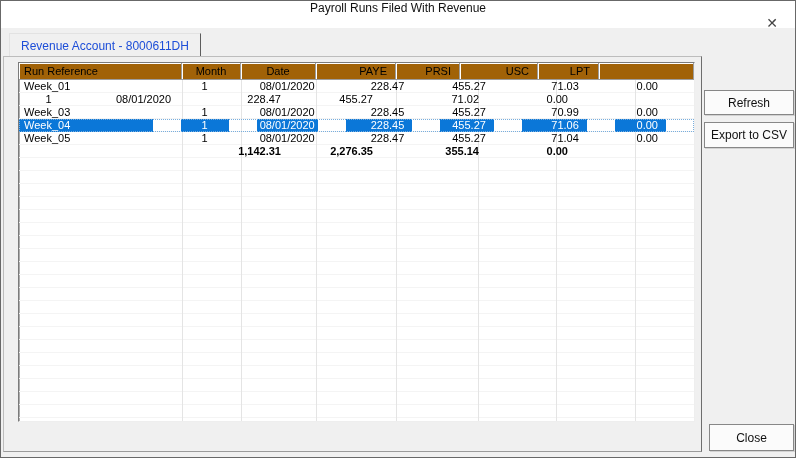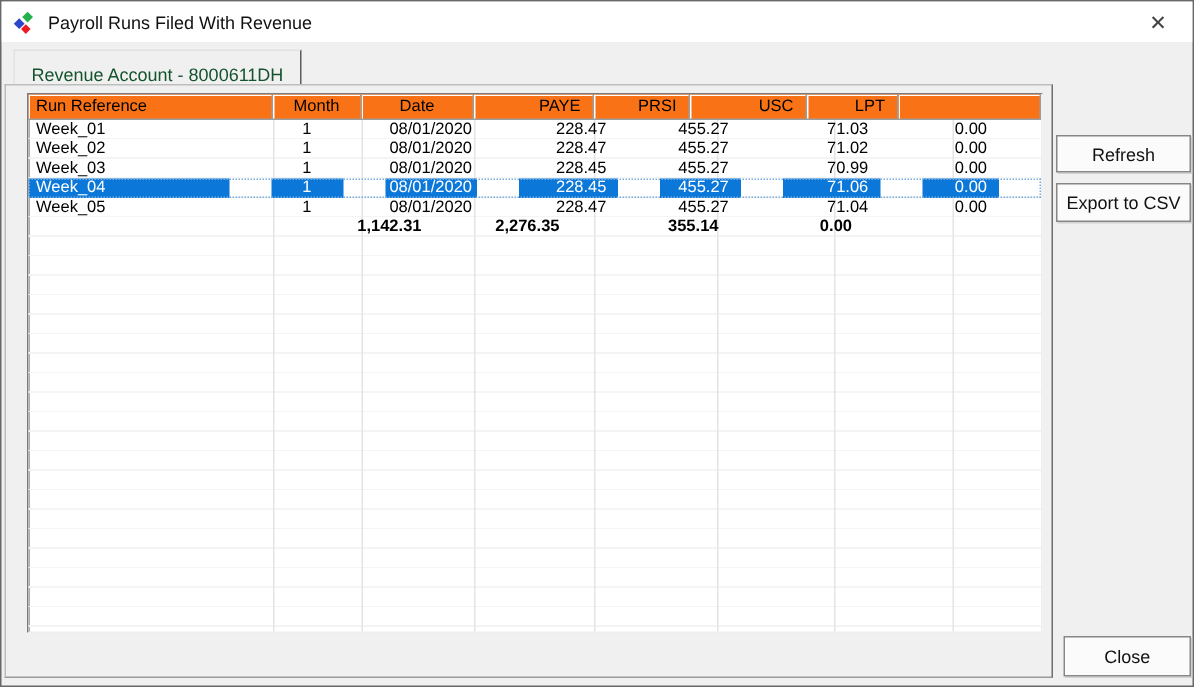--- a/index.html
+++ b/index.html
@@ -4,45 +4,45 @@
 <style>
   * { margin:0; padding:0; box-sizing:border-box; }
   html,body { width:796px; height:458px; }
   body { font-family:"Liberation Sans", sans-serif; background:#f0f0f0; }
 
   .dialog { position:relative; width:796px; height:458px; background:#f0f0f0;
             border:1px solid #686868; overflow:hidden; }
 
   
   .titlebar { position:absolute; top:0; left:0; right:0; height:27px; background:#ffffff;
-              display:flex; align-items:center; }
+              display:flex; align-items:center;flex-direction:column; }
   .app-icon { width:16px; height:16px; margin:0 8px 0 7px; }
   .title-text { font-size:12px; color:#111; }
   .close-btn { margin-left:auto; width:46px; height:27px; display:flex; align-items:center;
                justify-content:center; font-size:14px; color:#444; cursor:default; }
 
   
   .tab { position:absolute; top:32px; left:8px; height:24px; padding:0 11px;
-         background:#f0f0f0; display:flex; align-items:flex-end; font-size:12px; color:#14532d;
+         background:#f0f0f0; display:flex; align-items:center; font-size:12px; color:#1d4ed8;
          border-top:1px solid #e2e2e2; border-left:1px solid #e2e2e2;
          border-right:1px solid #5d5d5d; }
 
   
   .tabpage { position:absolute; top:55px; left:2px; width:699px; height:396px;
              background:#f0f0f0; border:1px solid #bdbdbd;
              border-right:1px solid #6e6e6e; border-bottom:1px solid #9a9a9a; }
 
   
   .table { position:absolute; top:61px; left:17px; width:677px; height:360px;
            background:#ffffff; border:1px solid;
            border-color:#7b7b7b #eeeeee #eeeeee #7b7b7b;
            box-shadow: inset 1px 1px 0 rgba(70,70,70,.45);
            display:flex; flex-direction:column; font-size:11px; color:#000; }
   .thead { display:flex; height:17px; flex:0 0 17px; }
-  .hcell { background:#f97316; border-right:1px solid #9d9d9d; border-bottom:1px solid #9d9d9d;
+  .hcell { background:#a16207; border-right:1px solid #9d9d9d; border-bottom:1px solid #9d9d9d;
            box-shadow: inset 1px 1px 0 #ffffff; line-height:16px; white-space:nowrap;
            overflow:hidden; }
   .tbody { position:relative; flex:1; overflow:hidden;
            background-image:
              linear-gradient(#e4e4e4,#e4e4e4),
              linear-gradient(#e4e4e4,#e4e4e4),
              linear-gradient(#e4e4e4,#e4e4e4),
              linear-gradient(#e4e4e4,#e4e4e4),
              linear-gradient(#e4e4e4,#e4e4e4),
              linear-gradient(#e4e4e4,#e4e4e4),
@@ -115,21 +115,20 @@
           <div class="cell c-ref">Week_01</div>
           <div class="cell c-month">1</div>
           <div class="cell c-date">08/01/2020</div>
           <div class="cell c-paye">228.47</div>
           <div class="cell c-prsi">455.27</div>
           <div class="cell c-usc">71.03</div>
           <div class="cell c-lpt">0.00</div>
           <div class="cell c-spacer"></div>
         </div>
         <div class="trow">
-          <div class="cell c-ref">Week_02</div>
           <div class="cell c-month">1</div>
           <div class="cell c-date">08/01/2020</div>
           <div class="cell c-paye">228.47</div>
           <div class="cell c-prsi">455.27</div>
           <div class="cell c-usc">71.02</div>
           <div class="cell c-lpt">0.00</div>
           <div class="cell c-spacer"></div>
         </div>
         <div class="trow">
           <div class="cell c-ref">Week_03</div>

